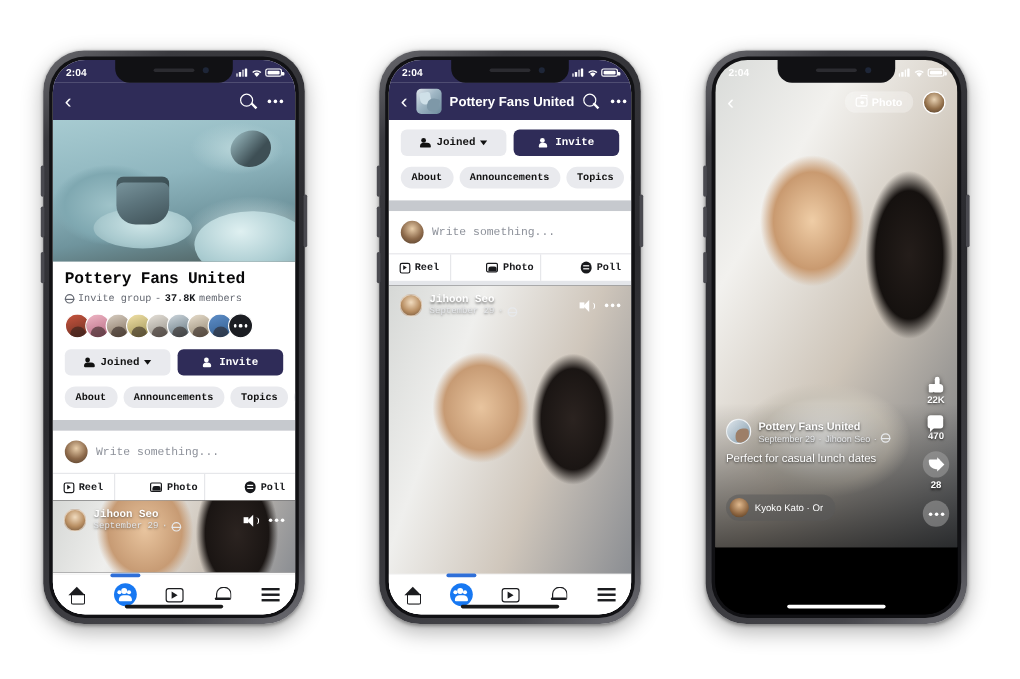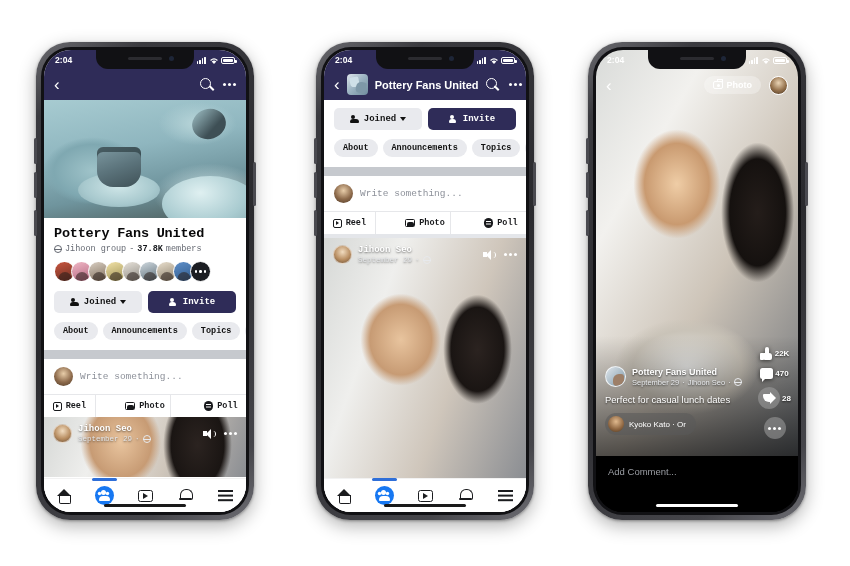--- a/index.html
+++ b/index.html
@@ -260,21 +260,21 @@
     margin-left:auto; display:flex; align-items:center; gap:4px;
     background:rgba(255,255,255,.30); backdrop-filter:blur(3px);
     border-radius:12px; padding:4px 9px; color:#fff; font-size:9px; font-weight:bold; cursor:pointer;
   }
   .camico{ width:10px;height:8px;border:1.4px solid currentColor;border-radius:2px;position:relative; }
   .camico::before{content:"";position:absolute;left:3px;top:-2.6px;width:4px;height:2px;border:1.2px solid currentColor;border-bottom:none;border-radius:1px 1px 0 0;}
   .camico::after{content:"";position:absolute;left:3.3px;top:1.6px;width:3px;height:3px;border-radius:50%;background:currentColor;}
   .hdrav{ width:19px;height:19px;border-radius:50%;background:radial-gradient(circle at 50% 35%, #e9d3b4 0%, #93704b 55%, #4a3726 100%); border:1.5px solid #fff; flex:0 0 auto; }
 
   .railside{ position:absolute; right:7px; bottom:66px; z-index:20; display:flex; flex-direction:column; align-items:center; gap:1px; color:#fff; }
-  .railitem{ display:flex; flex-direction:row; align-items:center; gap:2px; margin-bottom:7px; cursor:pointer; }
+  .railitem{ display:flex; flex-direction:column; align-items:center; gap:2px; margin-bottom:7px; cursor:pointer; }
   .railitem .cnt{ font-size:8px; font-weight:bold; text-shadow:0 1px 2px rgba(0,0,0,.7); }
   .i-thumb{ width:13px;height:13px;position:relative; filter:drop-shadow(0 1px 2px rgba(0,0,0,.6)); }
   .i-thumb::before{content:"";position:absolute;left:0;bottom:0;width:4px;height:7px;background:currentColor;border-radius:1px;}
   .i-thumb::after{content:"";position:absolute;left:3.5px;bottom:0;width:9px;height:7px;background:currentColor;border-radius:1px 3px 2px 2px;}
   .i-thumb span{position:absolute;left:5px;top:0;width:4px;height:6px;background:currentColor;border-radius:2px 2px 0 0;}
   .i-cmt{ width:13px;height:11px;background:currentColor;border-radius:2.5px;position:relative; filter:drop-shadow(0 1px 2px rgba(0,0,0,.6)); }
   .i-cmt::after{content:"";position:absolute;left:2px;bottom:-3px;border-left:4px solid currentColor;border-bottom:4px solid transparent;}
   .circbtn{ width:22px;height:22px;border-radius:50%;background:rgba(160,160,160,.55); display:flex;align-items:center;justify-content:center; }
   .i-share{ width:13px;height:12px;position:relative; }
   .i-share::before{content:"";position:absolute;left:0;top:2px;width:9px;height:8px;background:currentColor;border-radius:1px 0 0 6px;}
@@ -283,21 +283,21 @@
   .reelinfo{ position:absolute; left:9px; right:44px; bottom:76px; z-index:20; }
   .reelinfo .row1{ display:flex; align-items:center; gap:6px; }
   .reelinfo .gav{ width:21px;height:21px;border-radius:50%;background:linear-gradient(135deg,#dfe6ec,#7e98a8); border:1.4px solid rgba(255,255,255,.8); flex:0 0 auto; position:relative; overflow:hidden; }
   .reelinfo .gav::after{content:"";position:absolute;right:1px;bottom:0;width:11px;height:12px;border-radius:6px 3px 4px 4px;background:#9d7f68;}
   .reelinfo .gn{ font-size:9px;font-weight:bold;color:#fff; text-shadow:0 1px 2px rgba(0,0,0,.7); }
   .reelinfo .gd{ font-size:7.5px;color:#e7e9ec; text-shadow:0 1px 2px rgba(0,0,0,.7); display:flex; align-items:center; gap:3px; margin-top:1px;}
   .globe.w{ border-color:#e7e9ec; }
   .globe.w::after{ background:#e7e9ec; }
   .reelcap{ margin-top:7px; font-size:9.5px; color:#fff; text-shadow:0 1px 2px rgba(0,0,0,.7); }
   .audiochip{
-    margin-top:8px; display:inline-flex; align-items:center; gap:5px;
+    margin-top:24px; display:inline-flex; align-items:center; gap:5px;
     background:rgba(90,90,90,.55); border-radius:12px; padding:3px 10px 3px 3px; max-width:100%;
   }
   .audiochip .aav{ width:16px;height:16px;border-radius:50%;background:radial-gradient(circle at 50% 35%, #e0b98e 0%, #8d6540 60%, #4a3622 100%); flex:0 0 auto; }
   .audiochip .atxt{ font-size:8px;color:#fff; white-space:nowrap; overflow:hidden; text-overflow:clip; }
 
   .addcmt{
     position:absolute; left:0; right:0; bottom:0; height:56px;
     background:#000; z-index:20; display:flex; align-items:flex-start; padding:10px 12px 0;
   }
   .addcmt .ph{ font-size:9.5px;color:#9a9da3; }
@@ -354,21 +354,21 @@
             <div class="lid"></div>
             <div class="saucer"></div>
             <div class="bowl"></div>
             <div class="plate-r"></div>
           </div>
 
           <div class="ginfo">
             <div class="gname">Pottery Fans United</div>
             <div class="gmeta">
               <span class="globe"></span>
-              <span>Jihoon group</span>
+              <span>Invite group</span>
               <span>-</span>
               <b>37.8K</b>
               <span>members</span>
             </div>
           </div>
 
           <div class="avrow">
             <span class="av" style="background:linear-gradient(160deg,#c8553f,#6d2f22);">
                 <i></i>
               </span>
@@ -712,22 +712,19 @@
               </span>
             </span>
           </div>
           <div class="reelcap">Perfect for casual lunch dates</div>
           <div class="audiochip">
             <span class="aav"></span>
             <span class="atxt">Kyoko Kato · Or</span>
           </div>
         </div>
 
-        <div class="addcmt">
-          <span class="ph">Add Comment...</span>
-        </div>
 
         <div class="homebar light"></div>
       </div>
     </div>
   </div>
 
 </div>
 
 </body></html>

